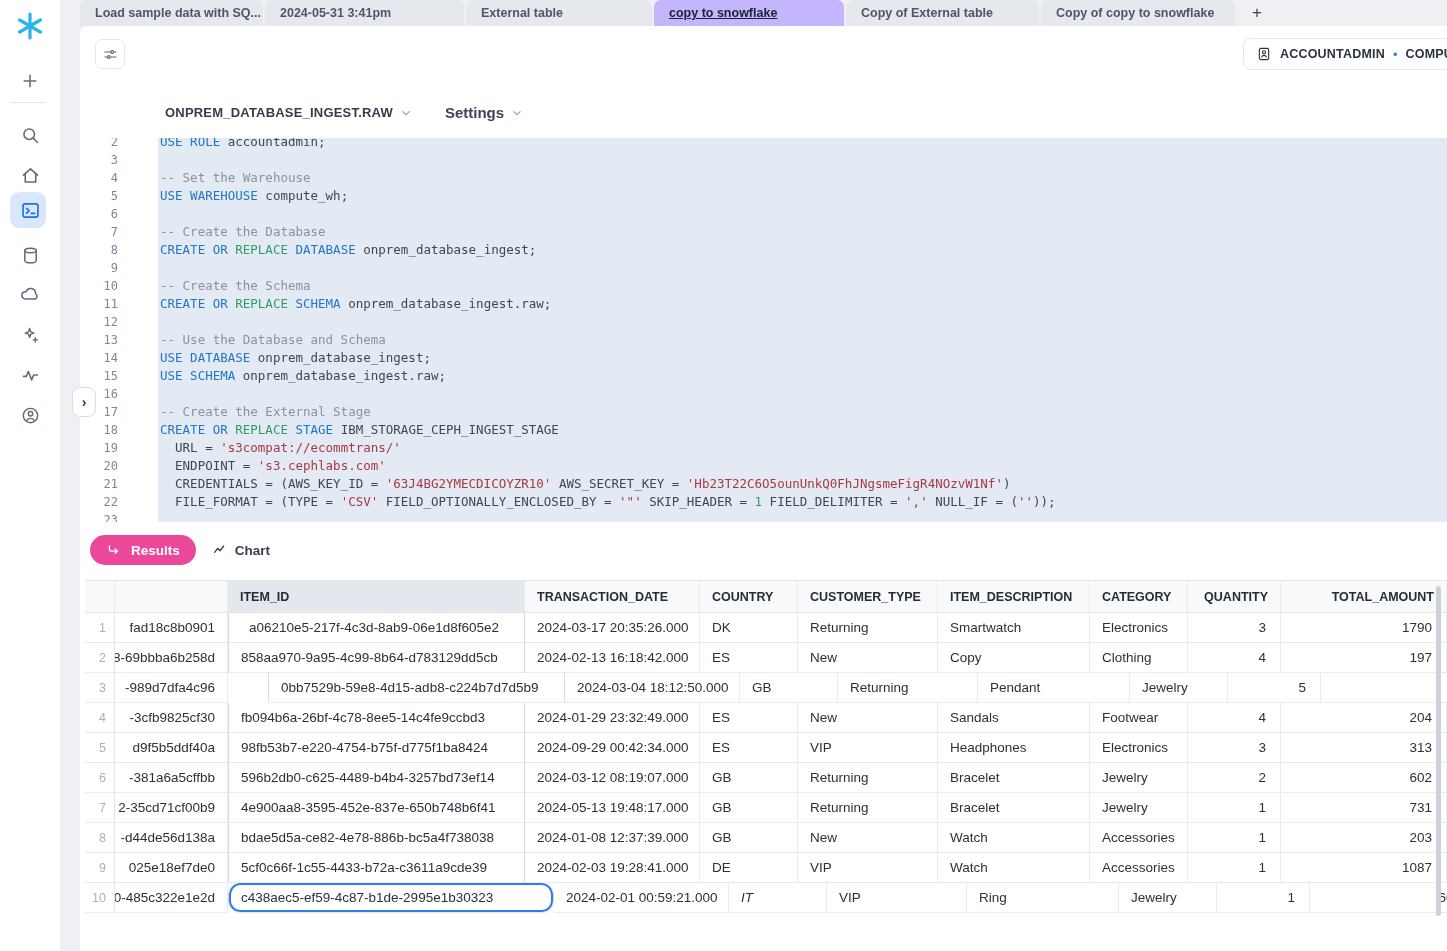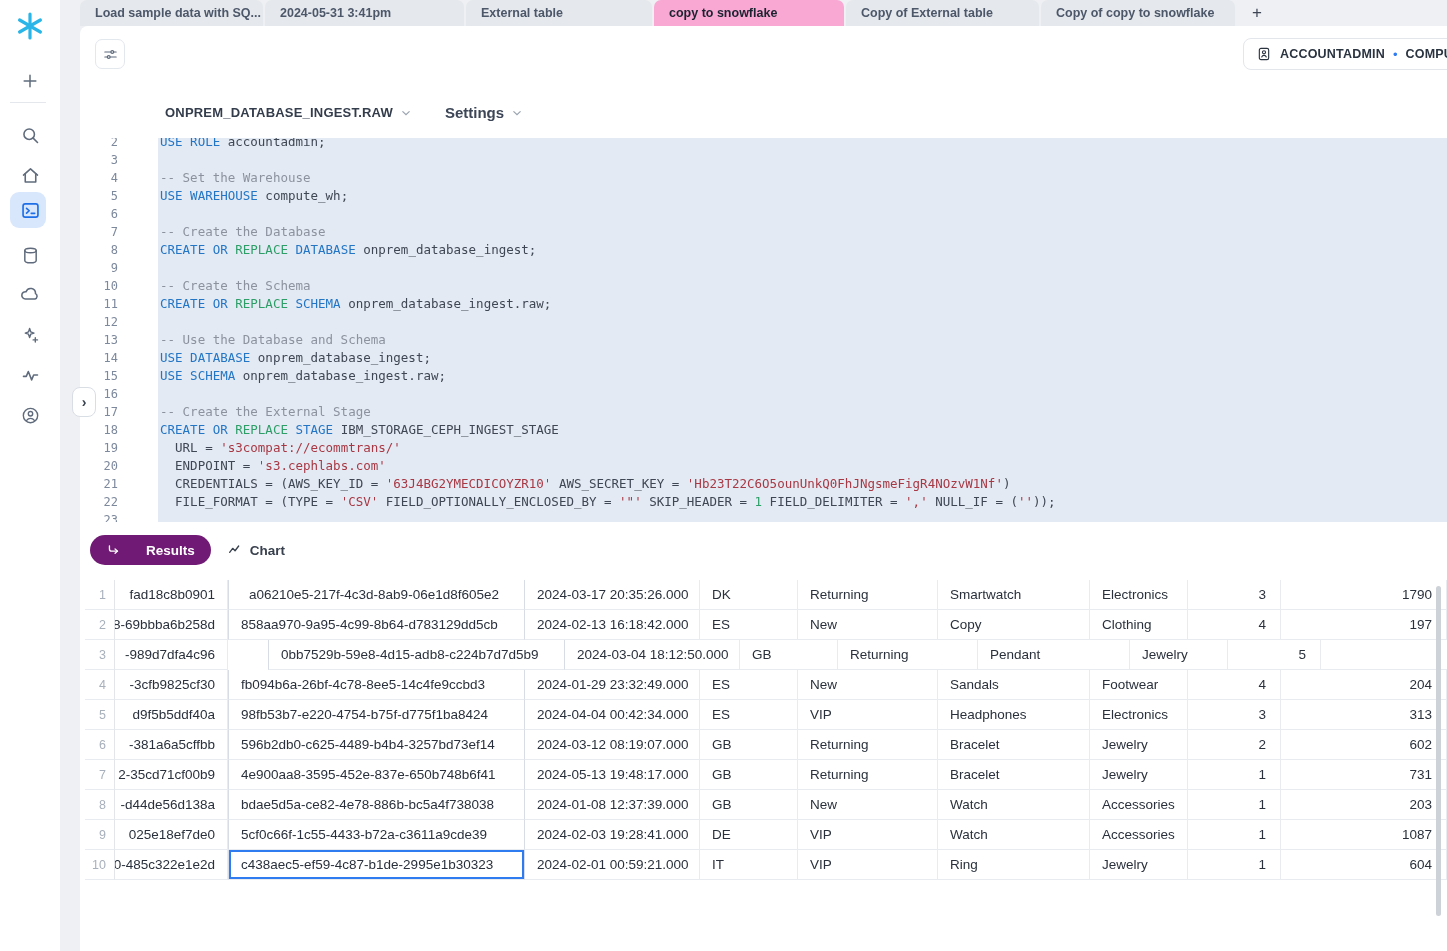--- a/index.html
+++ b/index.html
@@ -10,21 +10,21 @@
   
   .sidebar { position:absolute; left:0; top:0; width:60px; height:951px; background:#FFFFFF; z-index:5; }
   .side-item { position:absolute; left:0; width:60px; height:34px; display:flex; align-items:center; justify-content:center; color:#5F6B7C; cursor:pointer; }
   .side-divider { position:absolute; left:10px; width:36px; border-top:1px solid #E4E7EB; }
   .side-active-box { position:absolute; left:10px; top:192px; width:36px; height:36px; background:#D9E7FC; border-radius:9px; }
   .side-item.active { color:#1D6FE8; }
 
   
   .tabstrip { position:absolute; left:60px; top:0; width:1387px; height:26px; background:#EEF0F3; display:flex; padding-left:20px; }
   .tab { height:26px; background:#E5E8EC; border-radius:7px 7px 0 0; margin-right:2px; display:flex; align-items:center; padding:0 15px; font-size:12.5px; font-weight:600; color:#4C576A; white-space:nowrap; overflow:hidden; cursor:pointer; }
-  .tab.active { background:#f9a8d4; color:#1B2330; font-weight:700; }
+  .tab.active { background:#c4b5fd; color:#1B2330; font-weight:700;text-decoration:underline; }
   .tab-plus { height:26px; display:flex; align-items:center; justify-content:center; width:40px; color:#3E4656; font-size:17px; cursor:pointer; }
 
   
   .panel { position:absolute; left:80px; top:26px; width:1367px; height:925px; background:#FFFFFF; border-radius:8px 0 0 0; z-index:1; }
 
   .btn-sliders { position:absolute; left:15px; top:13px; width:30px; height:30px; border:1px solid #E3E7EE; border-radius:7px; background:#FFF; display:flex; align-items:center; justify-content:center; color:#5F6B7C; cursor:pointer; }
 
   .context-pill { position:absolute; top:12px; left:1163px; width:260px; height:32px; border:1px solid #E3E6EB; border-radius:8px; background:#FFF; display:flex; align-items:center; padding:0 12px; gap:8px; cursor:pointer; }
   .context-pill .role { font-size:12.5px; font-weight:700; color:#2A3340; letter-spacing:.2px; }
   .context-pill .dot { color:#2F7BF0; font-size:13px; }
@@ -45,21 +45,21 @@
   .kw { color:#2376C6; }
   .fn { color:#2E9E68; }
   .cm { color:#8C939F; }
   .st { color:#A73844; }
   .nm { color:#2E9E68; }
 
   .expand-handle { position:absolute; left:-8px; top:361px; width:24px; height:30px; background:#FFF; border:1px solid #D9DEE5; border-radius:8px; display:flex; align-items:center; justify-content:center; font-size:14px; font-weight:700; color:#3A4350; cursor:pointer; z-index:3; }
 
   
   .results-bar { position:absolute; left:0; top:502px; width:1367px; height:44px; background:#FFF; display:flex; align-items:center; padding-left:10px; }
-  .btn-results { display:flex; align-items:center; gap:25px; height:30px; padding:0 16px; background:#701a75; border-radius:16px; color:#FFF; font-size:13.5px; font-weight:700; cursor:pointer; }
+  .btn-results { display:flex; align-items:center; gap:10px; height:30px; padding:0 16px; background:#ec4899; border-radius:16px; color:#FFF; font-size:13.5px; font-weight:700; cursor:pointer; }
   .btn-chart { display:flex; align-items:center; gap:7px; height:30px; padding:0 16px; color:#39414E; font-size:13.5px; font-weight:600; cursor:pointer; }
 
   
   .table-wrap { position:absolute; left:5px; top:554px; width:1362px; }
   .thead { display:flex; border-top:1px solid #E3E6EB; border-bottom:1px solid #E3E6EB; background:#F8F9FB; height:33px; }
   .th { flex:none; display:flex; align-items:center; padding:0 12px; font-size:12.5px; font-weight:700; color:#252C38; border-right:1px solid #E8EBEF; overflow:hidden; white-space:nowrap; cursor:pointer; }
   .th.sel { background:#E3E7EE; }
   .th.num { justify-content:flex-end; }
   .tr { display:flex; height:30px; background:#FFF; }
   .td { flex:none; display:flex; align-items:center; padding:0 12px; font-size:13.5px; color:#2A313C; border-right:1px solid #E8EBEF; border-bottom:1px solid #E8EBEF; white-space:nowrap; overflow:hidden; cursor:default; }
@@ -300,20 +300,32 @@
       </div>
       <div class="btn-chart">
         <svg width="16" height="16" viewBox="0 0 24 24" stroke="#39414E" stroke-width="2" stroke-linecap="round" stroke-linejoin="round" fill="none">
             <path d="M4 15.5l4.5-6 3.6 3.6L17.5 6"></path>
           </svg>
         <span>Chart</span>
       </div>
     </div>
 
     <div class="table-wrap">
+      <div class="thead" id="thead-host">
+          <div class="th" style="width: 30px;"></div>
+          <div class="th" style="width: 113px;"></div>
+          <div class="th sel" style="width: 297px;">ITEM_ID</div>
+          <div class="th" style="width: 175px;">TRANSACTION_DATE</div>
+          <div class="th" style="width: 98px;">COUNTRY</div>
+          <div class="th" style="width: 140px;">CUSTOMER_TYPE</div>
+          <div class="th" style="width: 152px;">ITEM_DESCRIPTION</div>
+          <div class="th" style="width: 98px;">CATEGORY</div>
+          <div class="th num" style="width: 93px;">QUANTITY</div>
+          <div class="th num" style="width: 166px;">TOTAL_AMOUNT</div>
+        </div>
       <div id="tbody-host">
           <div class="tr">
             <div class="td rn" style="width: 30px;">1</div>
             <div class="td clip" style="width: 113px;">
               <span>fad18c8b0901</span>
             </div>
             <div class="td coli" style="width: 297px; padding-left: 20px;">a06210e5-217f-4c3d-8ab9-06e1d8f605e2</div>
             <div class="td" style="width: 175px;">2024-03-17 20:35:26.000</div>
             <div class="td" style="width: 98px;">DK</div>
             <div class="td" style="width: 140px;">Returning</div>
@@ -363,21 +375,21 @@
             <div class="td" style="width: 98px;">Footwear</div>
             <div class="td num" style="width: 93px;">4</div>
             <div class="td num" style="width: 166px;">204</div>
           </div>
           <div class="tr">
             <div class="td rn" style="width: 30px;">5</div>
             <div class="td clip" style="width: 113px;">
               <span>d9f5b5ddf40a</span>
             </div>
             <div class="td coli" style="width: 297px;">98fb53b7-e220-4754-b75f-d775f1ba8424</div>
-            <div class="td" style="width: 175px;">2024-04-04 00:42:34.000</div>
+            <div class="td" style="width: 175px;">2024-09-29 00:42:34.000</div>
             <div class="td" style="width: 98px;">ES</div>
             <div class="td" style="width: 140px;">VIP</div>
             <div class="td" style="width: 152px;">Headphones</div>
             <div class="td" style="width: 98px;">Electronics</div>
             <div class="td num" style="width: 93px;">3</div>
             <div class="td num" style="width: 166px;">313</div>
           </div>
           <div class="tr">
             <div class="td rn" style="width: 30px;">6</div>
             <div class="td clip" style="width: 113px;">
@@ -432,23 +444,23 @@
             <div class="td" style="width: 152px;">Watch</div>
             <div class="td" style="width: 98px;">Accessories</div>
             <div class="td num" style="width: 93px;">1</div>
             <div class="td num" style="width: 166px;">1087</div>
           </div>
           <div class="tr">
             <div class="td rn" style="width: 30px;">10</div>
             <div class="td clip" style="width: 113px;">
               <span>0-485c322e1e2d</span>
             </div>
-            <div class="td coli selcell" style="width: 297px;">c438aec5-ef59-4c87-b1de-2995e1b30323</div>
+            <div class="td coli selcell" style="width: 326px; border-radius: 12px;">c438aec5-ef59-4c87-b1de-2995e1b30323</div>
             <div class="td" style="width: 175px;">2024-02-01 00:59:21.000</div>
-            <div class="td" style="width: 98px;">IT</div>
+            <div class="td" style="width: 98px; font-style: italic;">IT</div>
             <div class="td" style="width: 140px;">VIP</div>
             <div class="td" style="width: 152px;">Ring</div>
             <div class="td" style="width: 98px;">Jewelry</div>
             <div class="td num" style="width: 93px;">1</div>
             <div class="td num" style="width: 166px;">604</div>
           </div>
         </div>
     </div>
 
     <div class="vscroll"></div>

